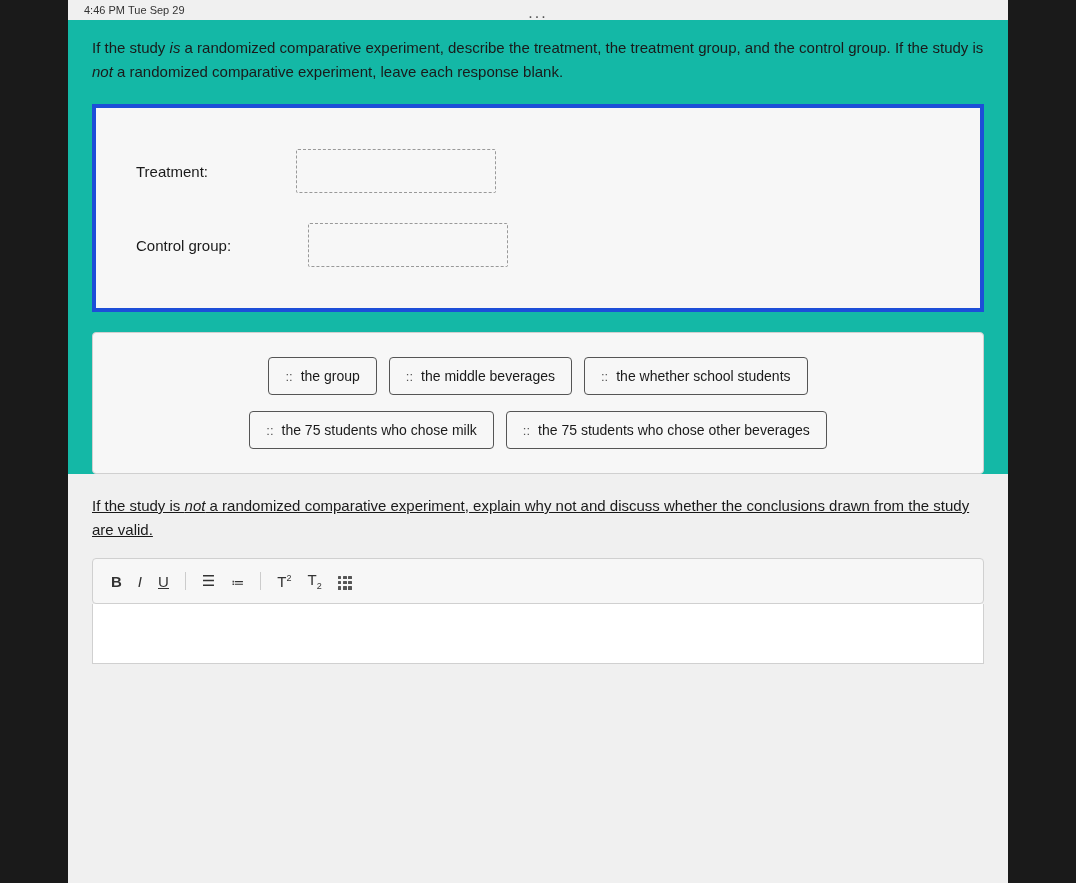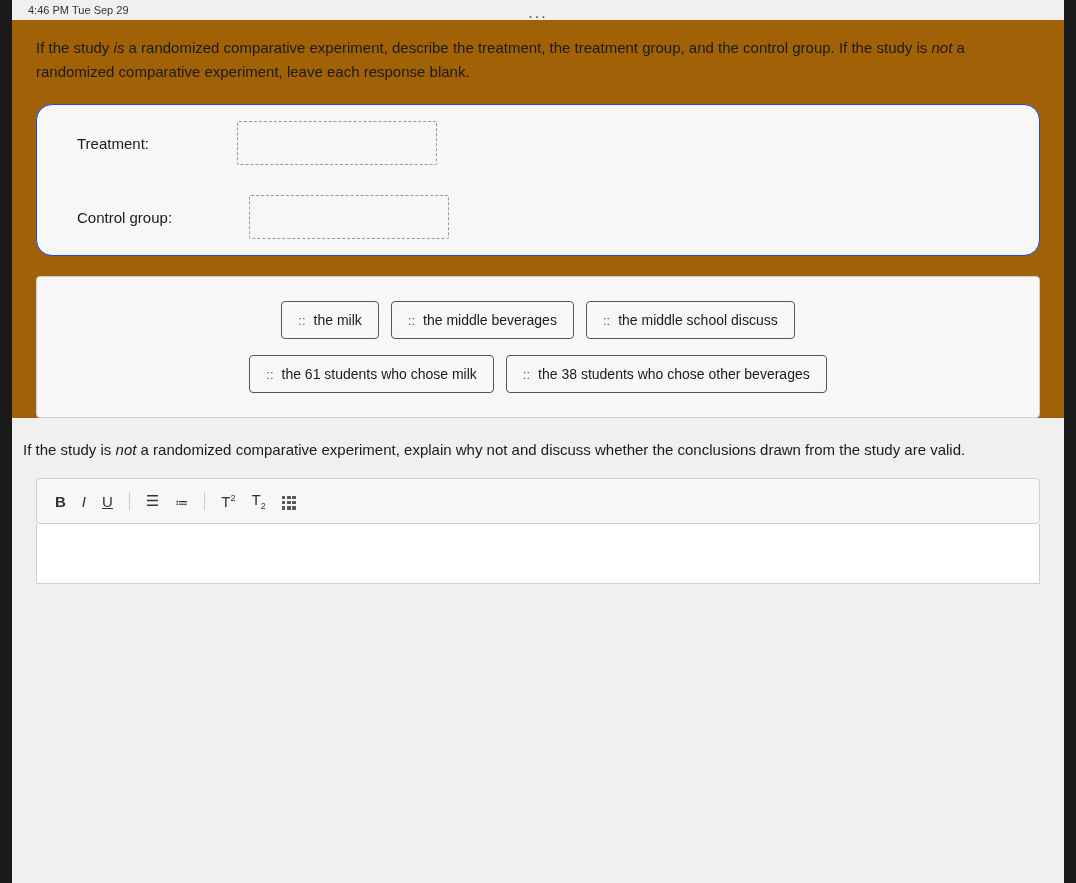--- a/index.html
+++ b/index.html
@@ -12,58 +12,58 @@
       background-color: #1a1a1a;
       font-family: -apple-system, BlinkMacSystemFont, 'Helvetica Neue', Arial, sans-serif;
       display: flex;
       justify-content: center;
       align-items: flex-start;
       min-height: 883px;
       padding: 0;
     }
 
     .screen {
-      width: 1052px;
+      width: 940px;
       min-height: 883px;
       background-color: #f0f0f0;
       position: relative;
       overflow: hidden;
     }
 
     .status-bar {
       height: 20px;
       background-color: #f0f0f0;
       display: flex;
       align-items: center;
       padding: 0 16px;
       font-size: 11px;
       color: #333;
     }
 
     .main-content {
-      background-color: #a16207;
+      background-color: #14b8a6;
       padding: 16px 24px 0 24px;
     }
 
     .question-text {
       font-size: 15px;
       line-height: 1.6;
       color: #1a1a1a;
       margin-bottom: 20px;
     }
 
     .question-text em {
       font-style: italic;
     }
 
     .form-section {
       background-color: #f7f7f7;
-      border: 1px solid #1d4ed8;
-      border-radius: 16px;
-      padding: 16px 40px;
+      border: 4px solid #1d4ed8;
+      border-radius: 0;
+      padding: 41px 40px;
       margin-bottom: 20px;
     }
 
     .form-row {
       display: flex;
       align-items: center;
       margin-bottom: 30px;
     }
 
     .form-row:last-child {
@@ -120,21 +120,22 @@
       color: #555;
       font-size: 13px;
       line-height: 1;
     }
 
     .question-text-2 {
       font-size: 15px;
       line-height: 1.6;
       color: #1a1a1a;
       margin-bottom: 16px;
-      padding: 0 11px;
+      padding: 0 24px;
+      text-decoration: underline;
     }
 
     .editor-toolbar {
       background-color: #f7f7f7;
       border: 1px solid #d0d0d0;
       border-radius: 4px;
       margin: 0 24px;
       padding: 10px 14px;
       display: flex;
       align-items: center;
@@ -249,40 +250,40 @@
         <span class="form-label">Control group:</span>
         <div class="dashed-box"></div>
       </div>
     </div>
 
     <div class="drag-options-section">
 
       <div class="drag-options-row">
         <div class="drag-option">
           <span class="drag-icon">::</span>
-          <span>the milk</span>
+          <span>the group</span>
         </div>
         <div class="drag-option">
           <span class="drag-icon">::</span>
           <span>the middle beverages</span>
         </div>
         <div class="drag-option">
           <span class="drag-icon">::</span>
-          <span>the middle school discuss</span>
+          <span>the whether school students</span>
         </div>
       </div>
 
       <div class="drag-options-row-2">
         <div class="drag-option">
           <span class="drag-icon">::</span>
-          <span>the 61 students who chose milk</span>
-        </div>
-        <div class="drag-option">
-          <span class="drag-icon">::</span>
-          <span>the 38 students who chose other beverages</span>
+          <span>the 75 students who chose milk</span>
+        </div>
+        <div class="drag-option">
+          <span class="drag-icon">::</span>
+          <span>the 75 students who chose other beverages</span>
         </div>
       </div>
     </div>
 
   </div>
 
   <div class="question-text-2">
     If the study is <em>not</em> a randomized comparative experiment, explain why not and discuss whether the conclusions drawn from the study are valid.
   </div>
 

